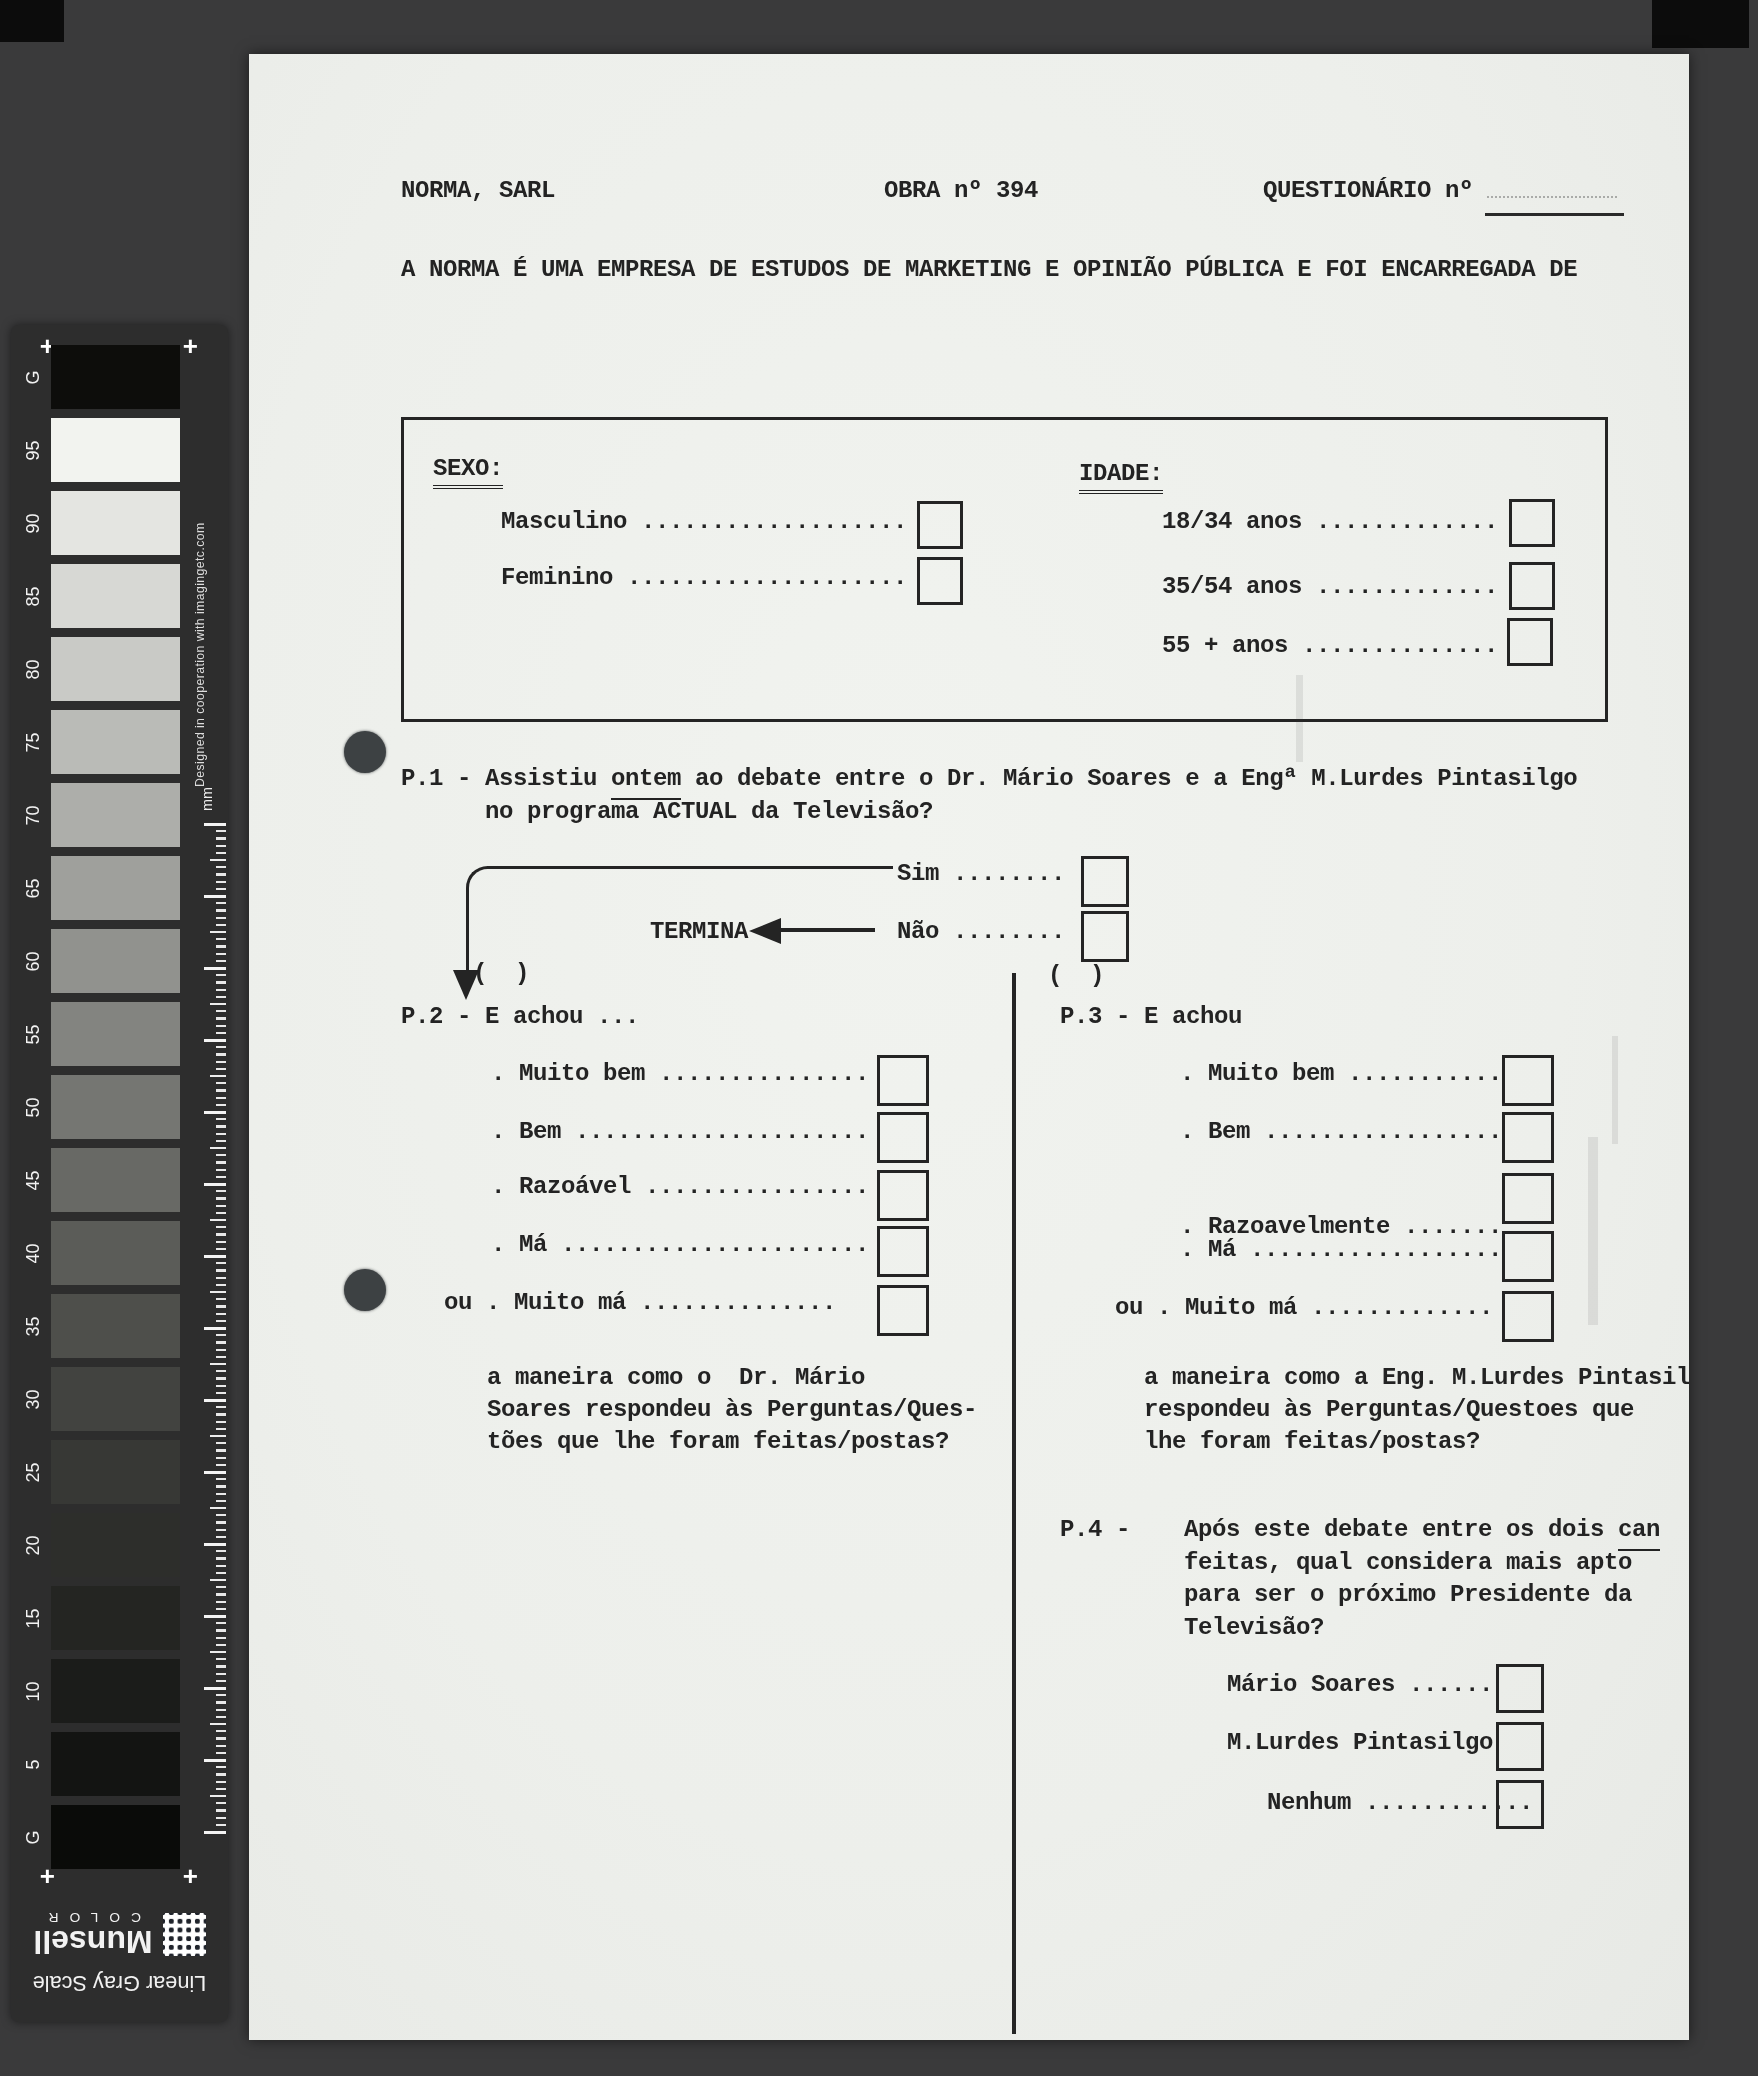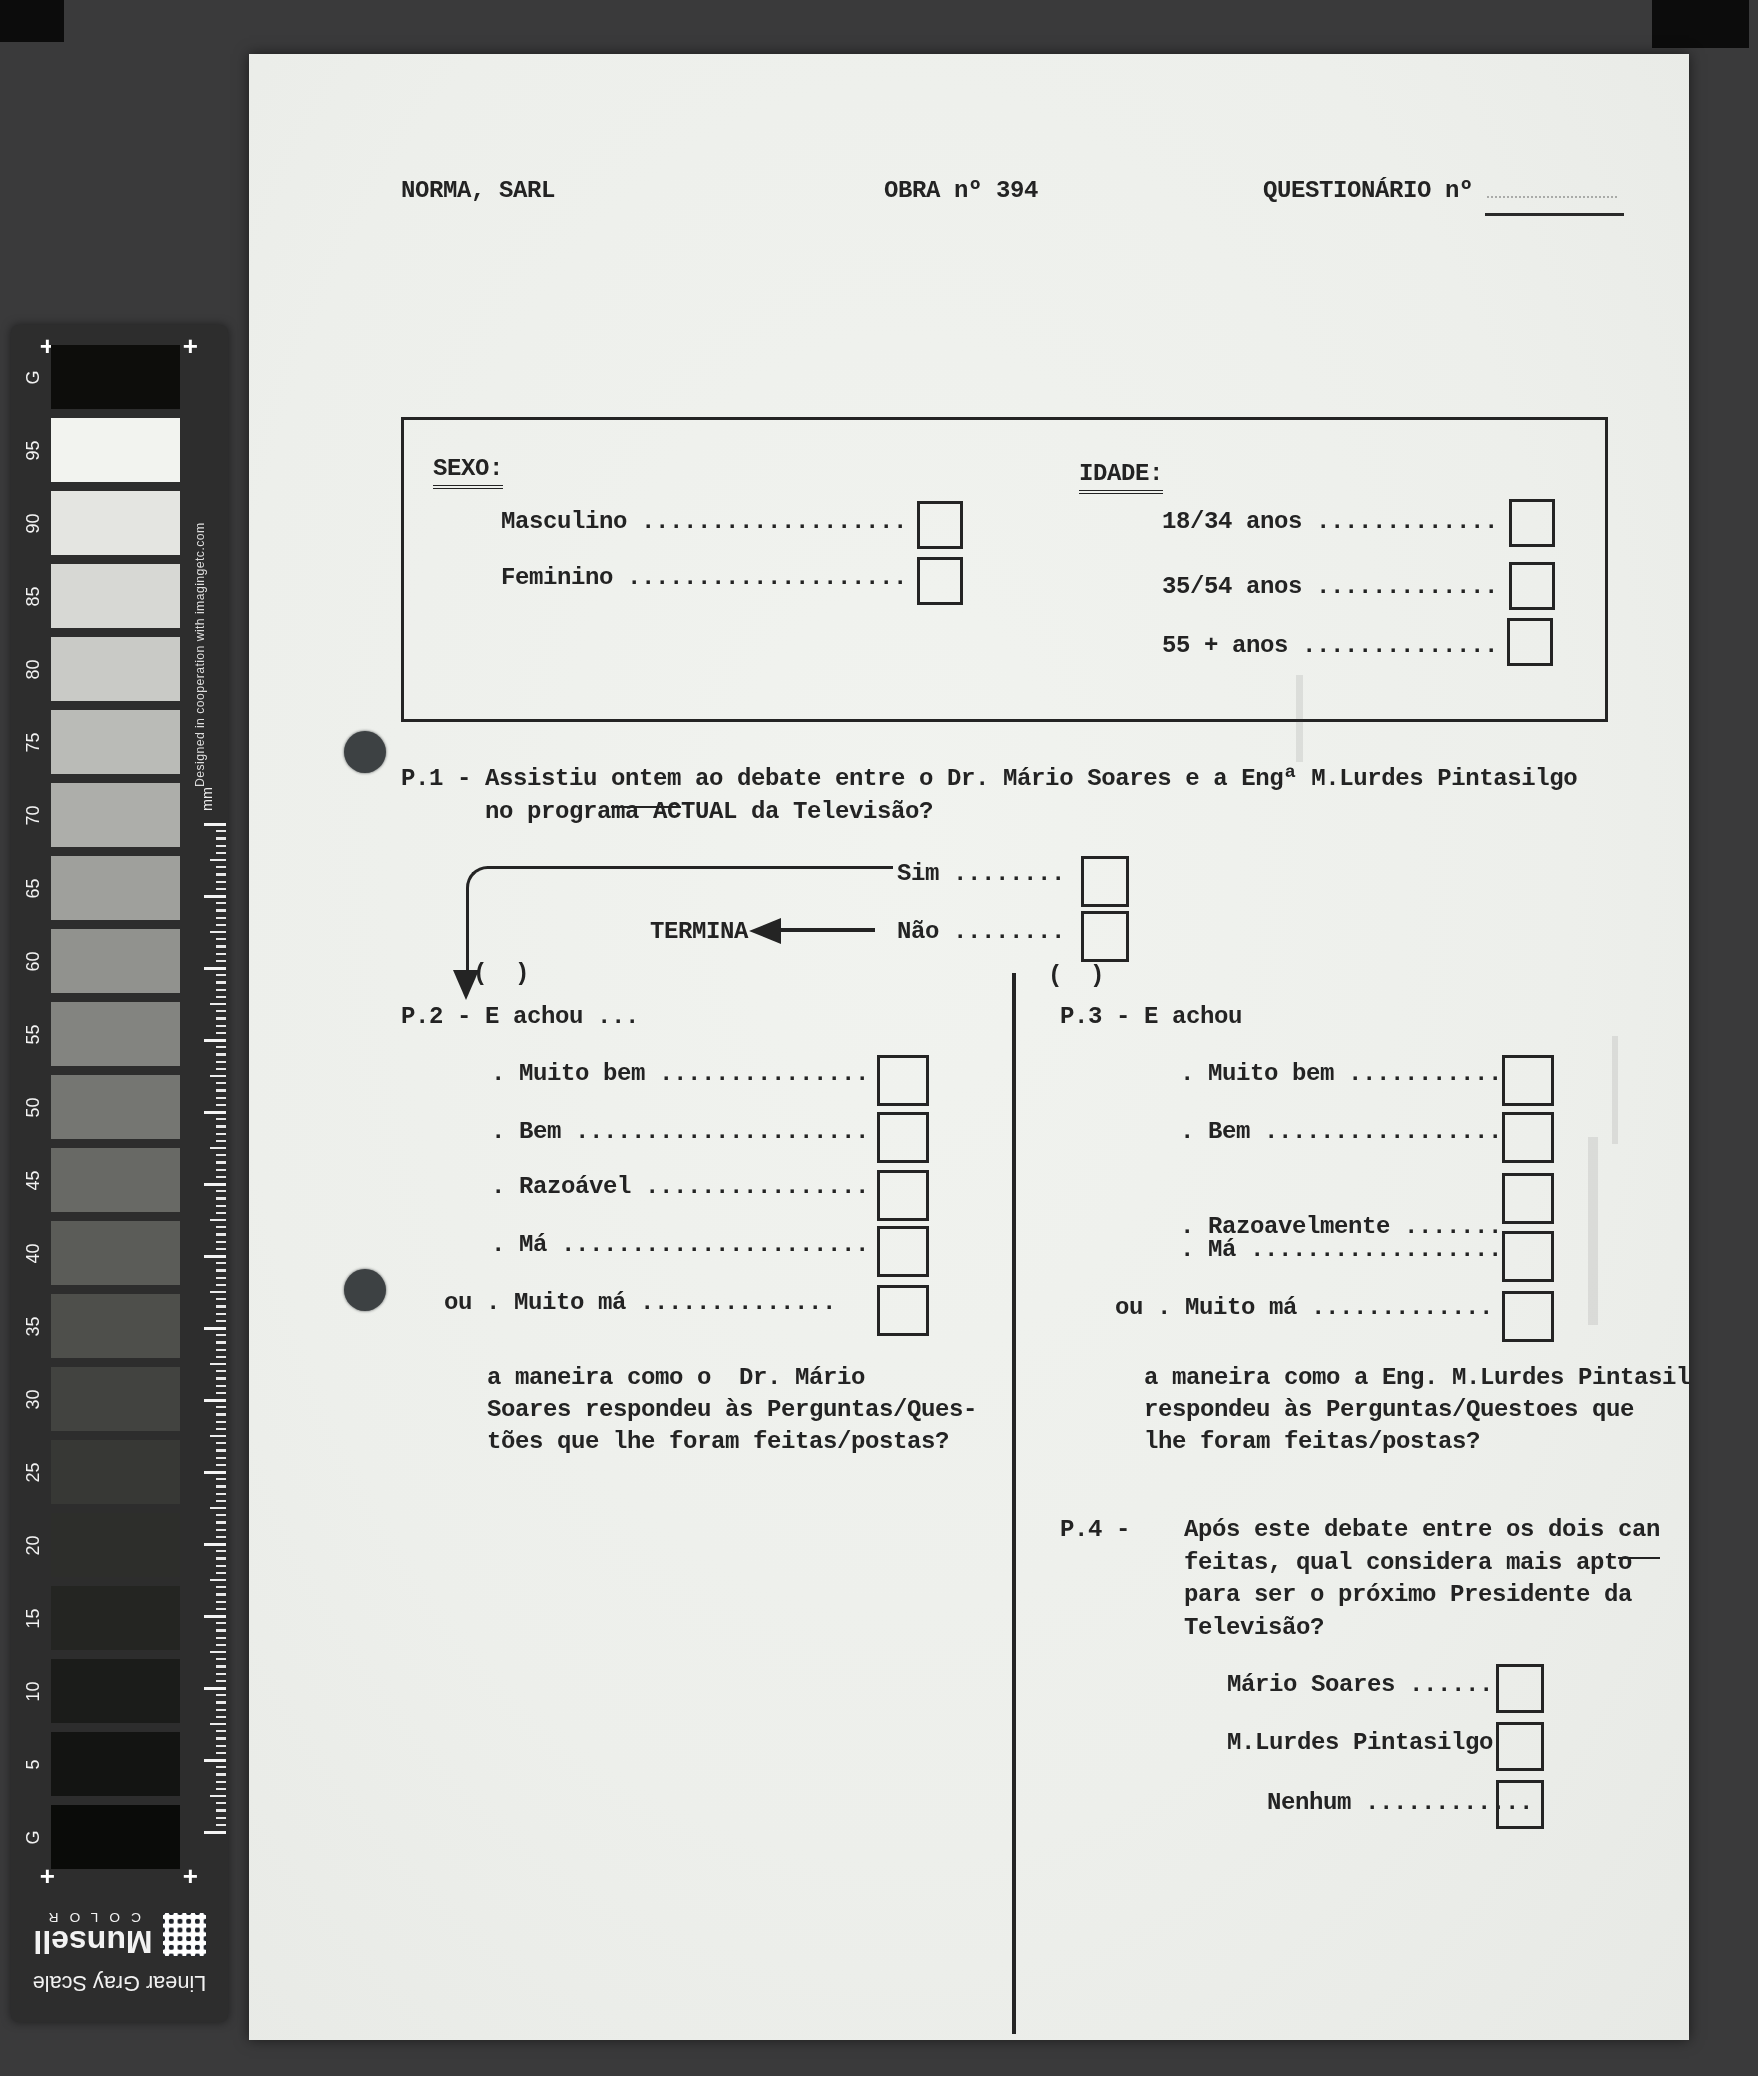--- a/index.html
+++ b/index.html
@@ -5,21 +5,21 @@
   html,body{margin:0;padding:0;background:#2e2e2f;}
   .stage{position:relative;width:1758px;height:2077px;background:#3a3a3b;overflow:hidden;
          font-family:"Liberation Mono",monospace;}
   .corner{position:absolute;background:#0c0c0c;}
   
   .paper{position:absolute;left:249px;top:54px;width:1440px;height:1986px;
          background:radial-gradient(ellipse at 45% 40%, #f1f3ef 0%, #edefeb 60%, #e7e9e5 100%);
          overflow:hidden;box-shadow:0 0 13px rgba(0,0,0,.55);}
   .t{position:absolute;white-space:pre;font-size:24px;letter-spacing:-0.4px;
      font-weight:700;color:#232323;line-height:1.15;}
-  .u{border-bottom:2.9px solid #232323;padding-bottom:14px;margin-top:24px;}
+  .u{border-bottom:2.9px solid #232323;padding-bottom:6px;margin-top:24px;}
   .hdr-u{border-bottom:4.3px double #232323;padding-bottom:2.9px;}
   .cb{position:absolute;border:3.6px solid #242424;background:transparent;}
   .line{position:absolute;background:#242424;}
   .hole{position:absolute;width:42px;height:42px;border-radius:50%;background:#3d4143;
         box-shadow:0 0 2.9px rgba(40,44,46,.8);}
   .elbow{position:absolute;border-top:3.6px solid #242424;border-left:3.6px solid #242424;
          border-top-left-radius:21.7px;}
   .arrow-down{position:absolute;width:0;height:0;border-left:13px solid transparent;
          border-right:13px solid transparent;border-top:30px solid #242424;}
   .arrow-left{position:absolute;width:0;height:0;border-top:13px solid transparent;
@@ -181,20 +181,21 @@
   </div>
 
   <div class="paper">
 
     <span class="t" style="left:152px;top:123px;">NORMA, SARL</span>
     <span class="t" style="left:635px;top:123px;">OBRA nº 394</span>
     <span class="t" style="left:1014px;top:123px;">QUESTIONÁRIO nº</span>
     <div class="blank-dots" style="left:1238px;top:142px;width:130px;"></div>
     <div class="blank-line" style="left:1236px;top:130px;width:139px;height:29px;"></div>
 
+    <span class="t" style="left:152px;top:202px;">A NORMA É UMA EMPRESA DE ESTUDOS DE MARKETING E OPINIÃO PÚBLICA E FOI ENCARREGADA DE</span>
 
     <div style="position:absolute;left:152px;top:363px;width:1201px;height:299px;border:3.6px solid #242424;">
       <span class="t hdr-u" style="left:29px;top:35px;">SEXO:</span>
       <span class="t" style="left:97px;top:88px;">Masculino ...................</span>
       <div class="cb" style="left:513px;top:81px;width:40px;height:42px;"></div>
       <span class="t" style="left:97px;top:144px;">Feminino ....................</span>
       <div class="cb" style="left:513px;top:137px;width:40px;height:42px;"></div>
 
       <span class="t hdr-u" style="left:675px;top:40px;">IDADE:</span>
       <span class="t" style="left:758px;top:88px;text-align:right;">18/34 anos .............</span>

